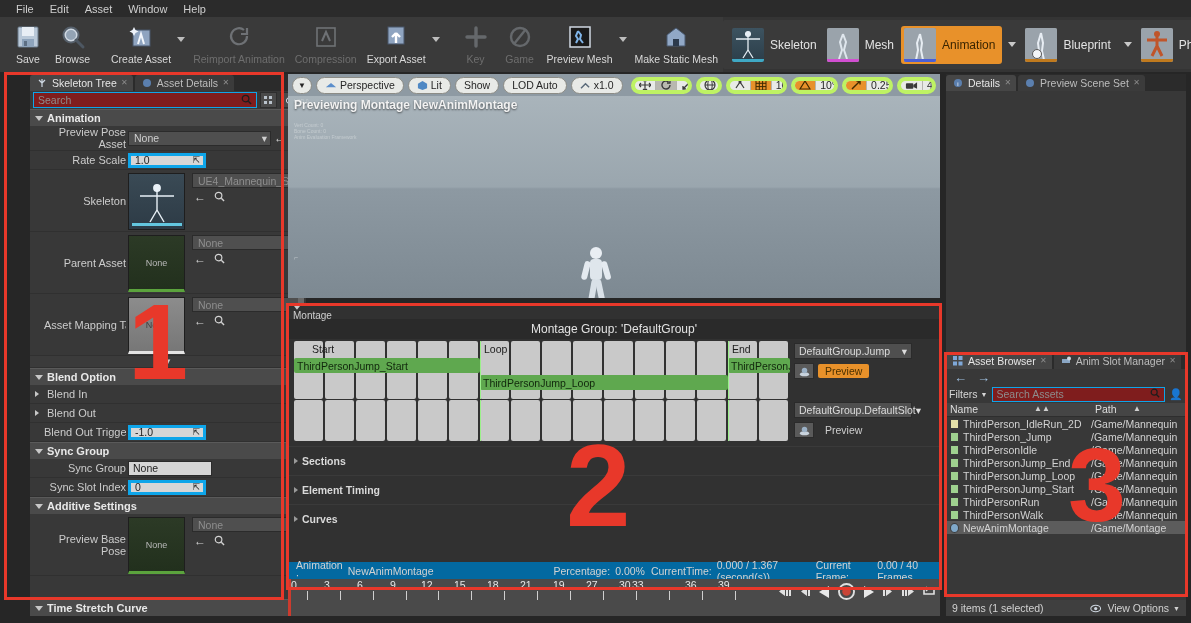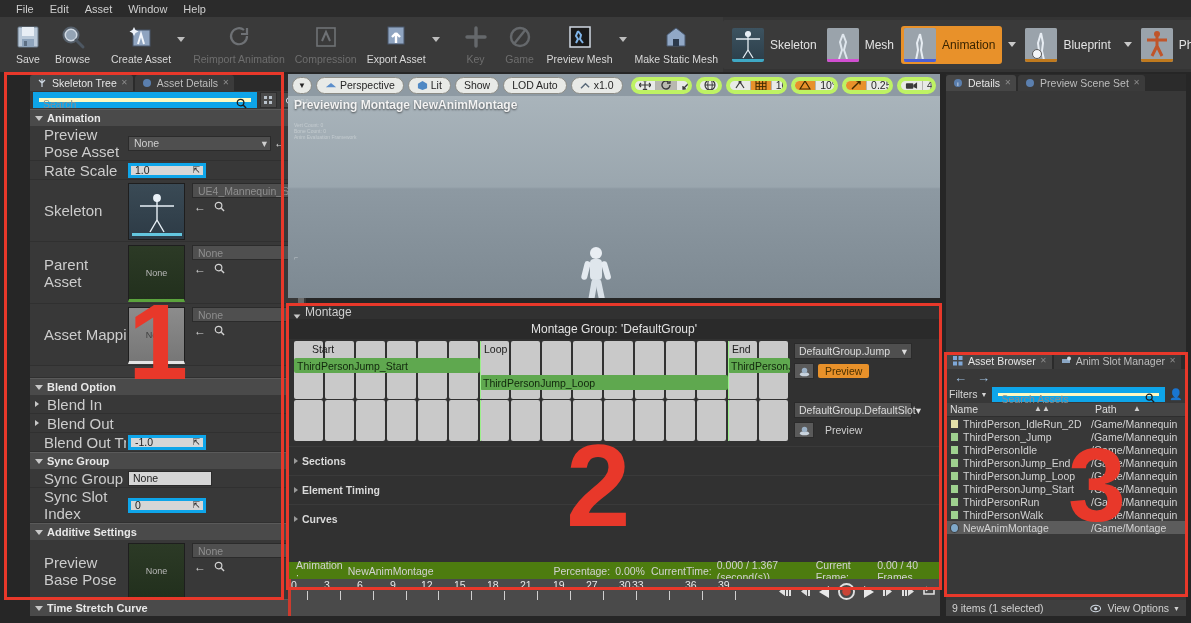--- a/index.html
+++ b/index.html
@@ -89,36 +89,36 @@
     border-top-left-radius:3px; border-top-right-radius:3px;
     margin-right:2px; position:relative; white-space:nowrap;
   }
   .tab.active { background:#464646; color:#e6e6e6; }
   .tab .x { position:absolute; right:5px; top:3px; font-size:8px; color:#8a8a8a;}
 
   
   #leftPanel { left:6px; top:74px; width:276px; height:542px; background:#383838;margin-left:24px; }
   .searchrow { display:flex; align-items:center; height:18px; background:#383838; padding:2px 2px 2px 3px; gap:3px;}
   .searchbox {
-    flex:1; height:16px; background:#fef9c3; border:6px solid #0ea5e9;
-    display:flex; align-items:flex-start; padding:0 4px; color:#8d8d8d; font-size:10.5px;
+    flex:1; height:16px; background:#7f1d1d; border:1px solid #0ea5e9;
+    display:flex; align-items:center; padding:0 4px; color:#8d8d8d; font-size:10.5px;
   }
   .sq-btn { width:17px;height:16px;background:#4a4a4a;border:1px solid #2e2e2e;
             display:flex;align-items:center;justify-content:center;}
   .cat-header {
     height:17px; background:#4a4a4a; display:flex; align-items:center;
     padding-left:5px; font-weight:bold; font-size:11px; color:#e8e8e8;
     border-top:1px solid #5a5a5a;
   }
   .tri { width:0;height:0;border-left:4px solid #c8c8c8;border-top:3.5px solid transparent;
          border-bottom:3.5px solid transparent; margin-right:4px;}
   .tri.down { border-left:4px solid transparent;border-right:4px solid transparent;
               border-top:5px solid #c8c8c8;border-bottom:0; margin-right:4px;}
   .prop-row { display:flex; min-height:19px; border-bottom:1px solid #303030; align-items:center;}
-  .prop-label { width:96px; padding-left:14px; font-size:15px; color:#cccccc; flex:none;}
+  .prop-label { width:96px; padding-left:14px; font-size:11px; color:#cccccc; flex:none;text-align:right;}
   .prop-val { flex:1; padding:1px 6px 1px 2px; display:flex; align-items:center; gap:3px; min-height:17px;}
   .combo {
     flex:1; height:15px; background:#4f4f4f; border:1px solid #2b2b2b;
     display:flex; align-items:center; justify-content:space-between;
     padding:0 3px 0 5px; color:#cfcfcf; font-size:10.5px;
   }
   .combo.dim { color:#8e8e8e; }
   .numfield {
     width:78px; height:15px; background:#d6d6d6; border:3px solid #0ea5e9;
     display:flex; align-items:center; justify-content:space-between;
@@ -159,21 +159,21 @@
   .vg-item.on { background:#e8912a; }
   .vp-label { position:absolute; left:6px; top:24px; color:#f2f2f2; font-size:12px;
               font-weight:bold; text-shadow:0 1px 2px rgba(0,0,0,.6); }
   .vp-tiny { position:absolute; left:6px; color:#cfd5d8; font-size:5px; opacity:.75;}
   .vp-floor { position:absolute; left:0; top:22px; width:652px; height:202px;
               background: linear-gradient(180deg,#a9b4bb 0%, #9aa6ae 45%, #8d99a2 46%, #7d8992 100%); }
   .vp-char { position:absolute; left:286px; top:148px; width:44px; height:76px; }
 
   
   #montage { left:288px; top:305px; width:652px; height:311px; background:#313131;}
-  .m-head { height:14px; display:flex;align-items:flex-end; padding-left:5px; font-size:12px; color:#cfcfcf;}
+  .m-head { height:14px; display:flex;align-items:flex-start; padding-left:5px; font-size:10px; color:#cfcfcf;flex-direction:column;}
   .m-groupbar { height:20px; background:#2a2a2a; display:flex;align-items:center;justify-content:center;
                 color:#e2e2e2; font-size:12px;}
   .m-track { display:flex; align-items:flex-start; }
   .m-lanes { width:500px; padding:2px 0 0 6px;}
   .lane { height:15px; display:flex; margin-bottom:2px; }
   .cellrow { display:flex; flex:1; gap:2px;}
   .cell { flex:1; background:#c9c9c9; border-radius:2px; position:relative; }
   .seg { position:absolute; top:0; height:15px; background:#5fa84f;
          color:#11270c; font-size:10.5px; display:flex;align-items:center;
          padding-left:3px; white-space:nowrap; overflow:hidden; border-radius:2px;}
@@ -186,21 +186,21 @@
                padding:0 4px; font-size:10.5px; color:#dcdcdc; }
   .previewrow { display:flex; align-items:center; gap:4px; margin-top:4px;}
   .prev-icon { width:20px;height:16px;background:#5a5a5a;border:1px solid #2b2b2b;
                display:flex;align-items:center;justify-content:center;}
   .prev-lbl { font-size:10.5px; color:#cfcfcf; padding:1px 7px; border-radius:2px;}
   .prev-lbl.on { background:#e8912a; color:#4a3000; }
   .sect-row { height:29px; display:flex; align-items:center; padding-left:6px;
               font-size:10.5px; font-weight:bold; color:#d9d9d9; border-top:1px solid #3a3a3a;}
   .sect-row .tri { border-left:4px solid #9a9a9a; }
   .m-status { position:absolute; left:0; bottom:37px; width:652px; height:17px;
-              background:#4d7c0f; display:flex; align-items:center; font-size:10.5px; color:#d2d2d2;}
+              background:#0369a1; display:flex; align-items:center; font-size:10.5px; color:#d2d2d2;}
   .m-timeline { position:absolute; left:0; bottom:0; width:652px; height:37px; background:#4a4a4a;}
   .ruler { position:relative; height:22px; }
   .tickgroup { position:absolute; top:0; font-size:10.5px; color:#e6e6e6;}
   .tickmark { position:absolute; top:12px; width:1px; height:9px; background:#cfcfcf;}
   .playhead { position:absolute; left:0; top:0; width:3px; height:37px; background:#cc3b2e;}
   .transport { position:absolute; right:4px; top:4px; display:flex; align-items:center; gap:7px;}
 
   
   #detailsPanel { left:946px; top:74px; width:240px; height:278px; background:#383838;}
   #assetBrowser { left:946px; top:352px; width:240px; height:264px; background:#383838;}

